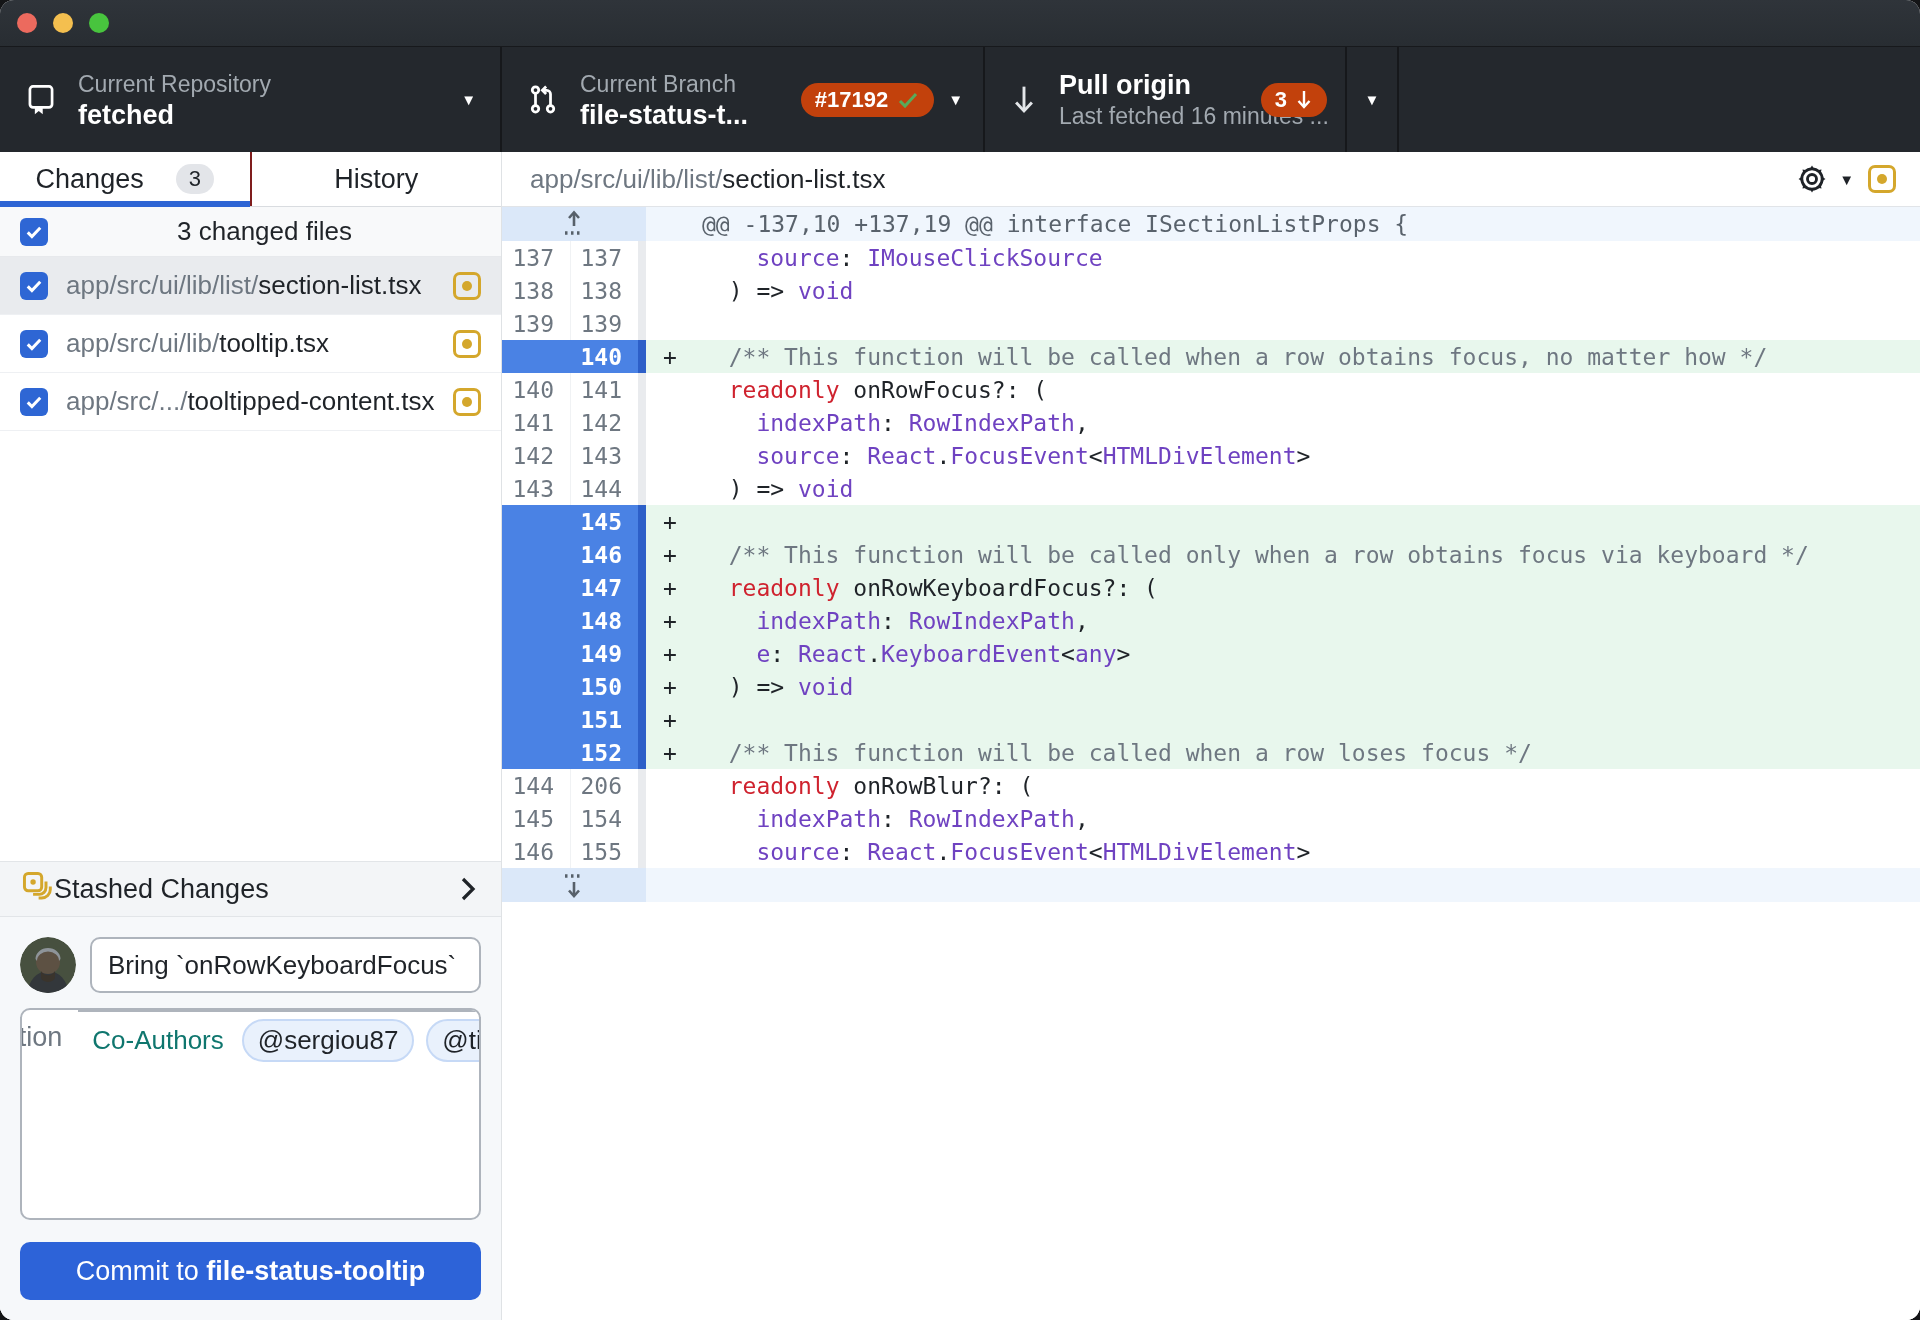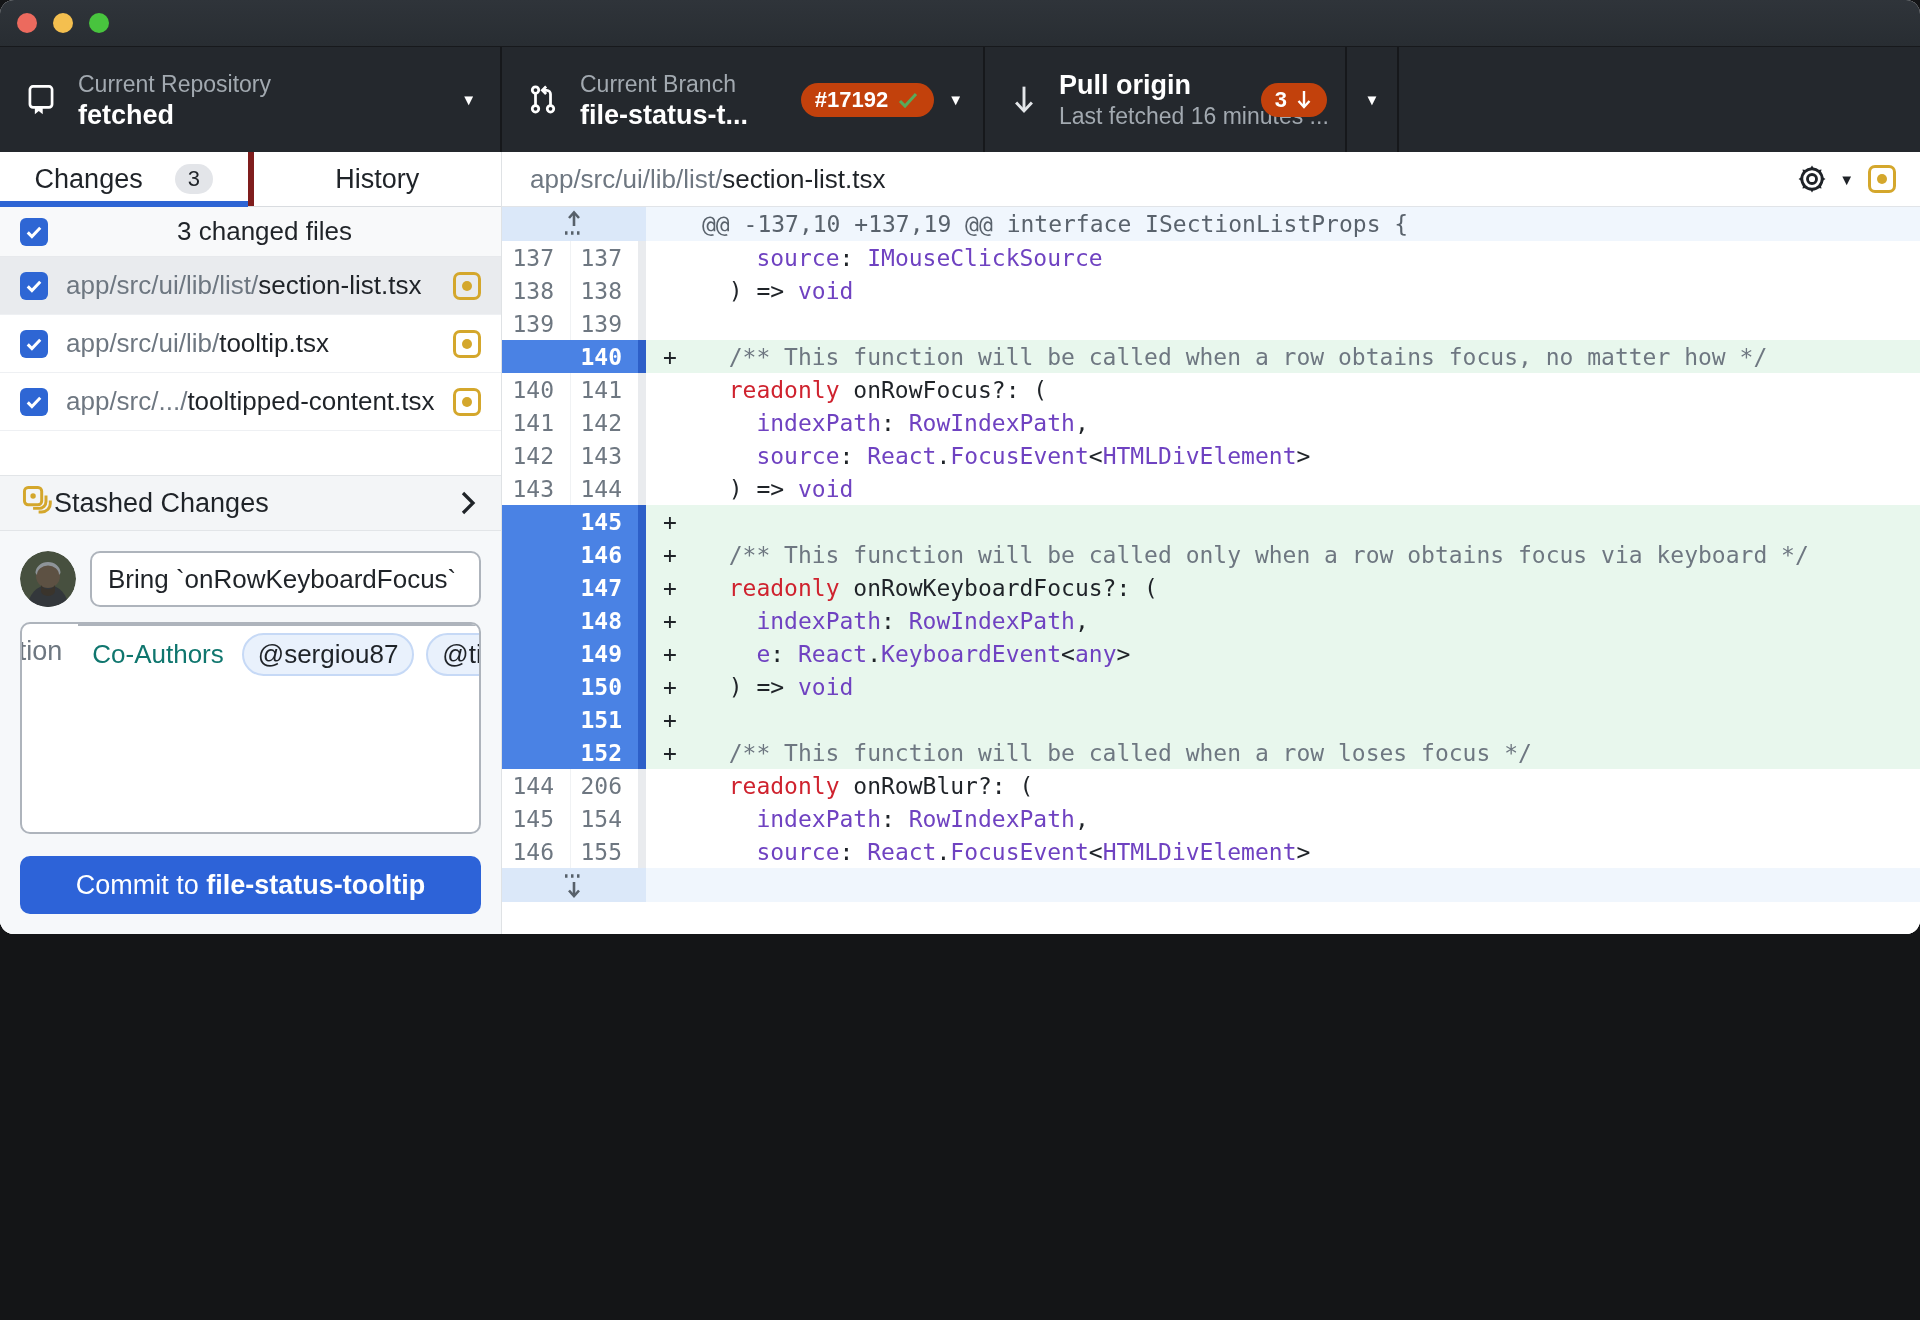--- a/index.html
+++ b/index.html
@@ -1,17 +1,17 @@
 <!DOCTYPE html>
 <html><head>
 <meta charset="utf-8">
 <style>
   * { margin:0; padding:0; box-sizing:border-box; }
   html,body { width:1920px; height:1320px; background:#141517; font-family:"Liberation Sans", sans-serif; overflow:hidden; }
-  .window { width:1920px; height:934px; border-radius:14px; overflow:hidden; display:flex; flex-direction:column; background:#ffffff; }
+  .window { width:1920px; height:1320px; border-radius:14px; overflow:hidden; display:flex; flex-direction:column; background:#ffffff; }
 
   
   .titlebar { height:47px; flex:none; background:linear-gradient(#2f343a,#282d32); border-bottom:1px solid #17191c; display:flex; align-items:center; padding-left:17px; }
   .traffic { display:flex; gap:16px; }
   .light { width:20px; height:20px; border-radius:50%; }
   .light.red { background:#ec6a5e; }
   .light.yellow { background:#f4bf4f; }
   .light.green { background:#48c43e; }
 
   
@@ -30,21 +30,21 @@
   .tb-caret-glyph { color:#ffffff; font-size:15px; }
   .pull-badge { margin:0; }
 
   
   .main { flex:1; display:flex; min-height:0; }
 
   
   .sidebar { width:502px; flex:none; background:#ffffff; border-right:1px solid #dfe2e5; display:flex; flex-direction:column; }
   .tabs { height:55px; flex:none; display:flex; border-bottom:1px solid #d9dce0; }
   .tab { flex:1; display:flex; align-items:center; justify-content:center; gap:32px; font-size:27px; color:#1f2328; position:relative; cursor:pointer; }
-  .tab + .tab { border-left:6px solid #7f1d1d; }
+  .tab + .tab { border-left:2px solid #7f1d1d; }
   .tab.active::after { content:""; position:absolute; left:0; right:0; bottom:-1px; height:6px; background:#2e65d4; }
   .tab-badge { background:#e3e5e9; color:#1f2328; font-size:22px; border-radius:16px; padding:2px 13px; }
 
   .files-header { height:50px; flex:none; background:#f8f9fa; border-bottom:1px solid #e7e9ec; display:flex; align-items:center; padding:0 20px; font-size:26px; color:#1f2328; }
   .files-header .hdr-label { flex:1; text-align:center; }
   .checkbox { width:28px; height:28px; border-radius:6px; background:#2e66d4; display:flex; align-items:center; justify-content:center; flex:none; cursor:pointer; }
   .file-row { height:58px; flex:none; display:flex; align-items:center; padding:0 20px; border-bottom:1px solid #eef0f3; background:#ffffff; cursor:pointer; }
   .file-row.selected { background:#e9ebee; }
   .file-path { flex:1; margin-left:18px; font-size:26px; white-space:nowrap; overflow:hidden; }
   .file-path .dir { color:#6e7781; }

